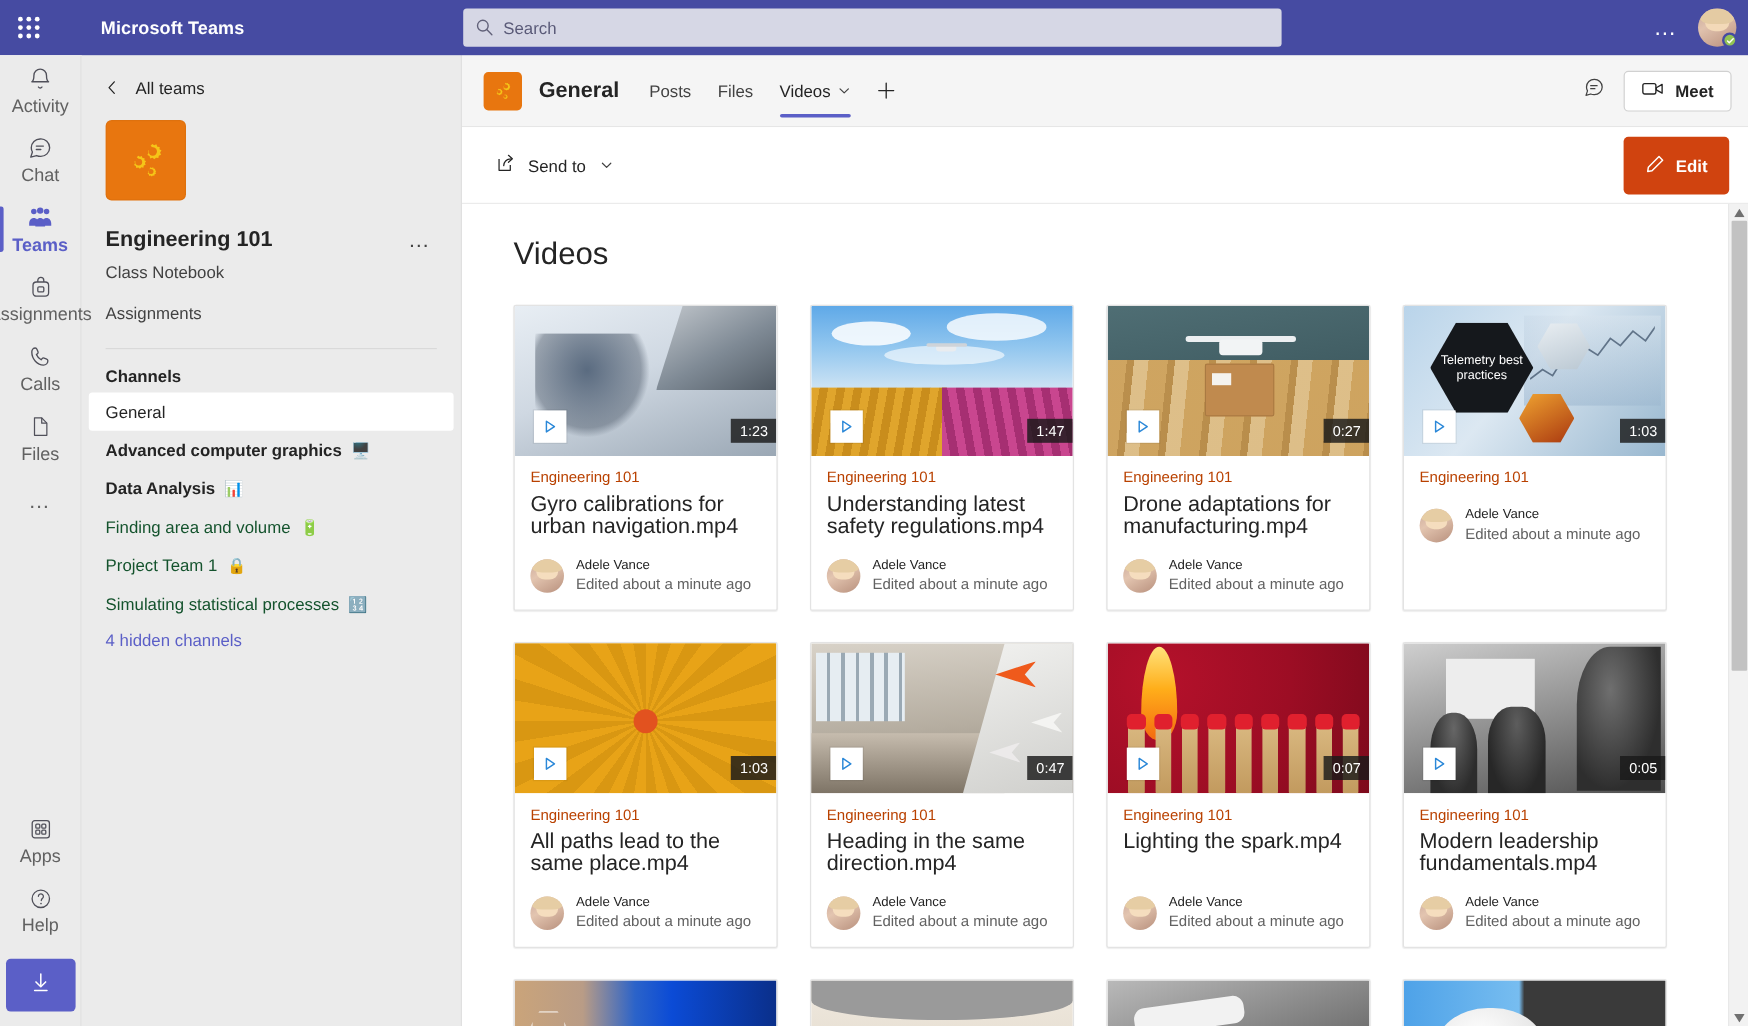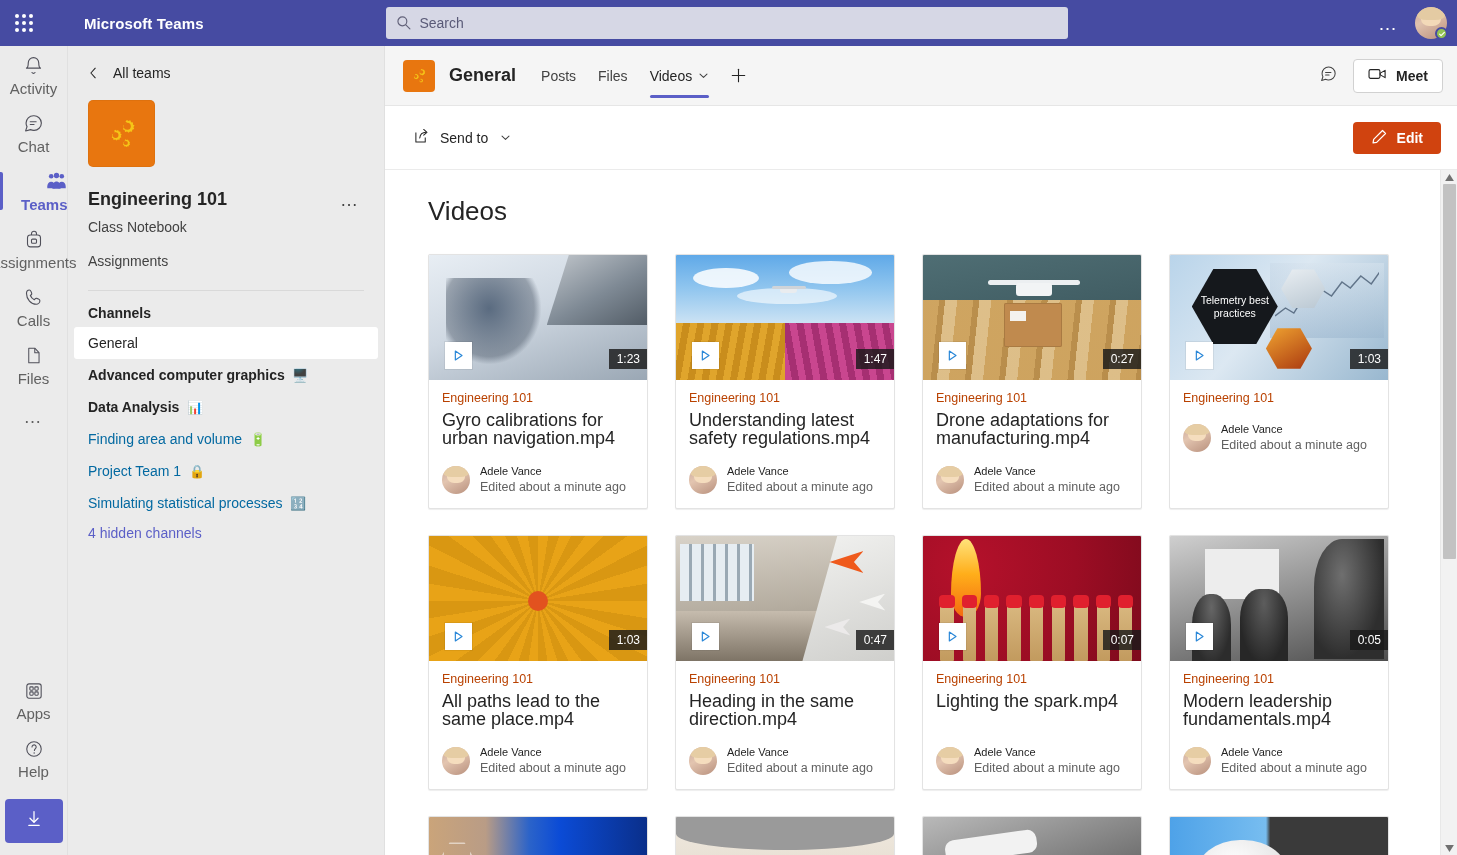--- a/index.html
+++ b/index.html
@@ -72,21 +72,21 @@
     display: flex; flex-direction: column; align-items: center;
     position: relative; border-right: 1px solid #e0e0e0;
   }
   .rail-item {
     width: 68px; height: 58px; display: flex; flex-direction: column;
     align-items: center; justify-content: center; cursor: pointer; position: relative;
     color: #50505a;
   }
   .rail-item .ri-icon { height: 24px; display: flex; align-items: center; }
   .rail-item .ri-label { font-size: 15px; margin-top: 2px; color: #616161; }
-  .rail-item.active { color: #5b5fc7; align-items: flex-end; }
+  .rail-item.active { color: #5b5fc7; }
   .rail-item.active .ri-label { color: #5b5fc7; font-weight: 600; }
   .rail-item.active::before {
     content: ""; position: absolute; left: 0; top: 10px; bottom: 10px;
     width: 3px; border-radius: 0 2px 2px 0; background: #5b5fc7;
   }
   .rail-more { width: 68px; height: 46px; display: flex; align-items: center; justify-content: center;
     color: #616161; font-size: 18px; letter-spacing: 2px; cursor: pointer; }
   .rail-spacer { flex: 1; }
   .rail-bottom { padding-bottom: 12px; display: flex; flex-direction: column; align-items: center; }
   .download-btn {
@@ -119,21 +119,21 @@
   .side-link {
     padding: 6px 20px; font-size: 14px; color: #424242; cursor: pointer; line-height: 22px;
   }
   .side-link:first-of-type { margin-top: 14px; }
   .divider { height: 1px; background: #d9d9d9; margin: 12px 20px 0 20px; }
   .channels-head {
     font-size: 14px; font-weight: bold; color: #242424; padding: 14px 20px 6px 20px;
   }
   .chan {
     display: flex; align-items: center; gap: 8px;
-    margin: 0 6px; padding: 5px 14px; font-size: 14px; color: #0369a1;
+    margin: 0 6px; padding: 5px 14px; font-size: 14px; color: #14532d;
     border-radius: 3px; cursor: pointer; line-height: 22px;
   }
   .chan.selected { background: #fff; color: #242424; }
   .chan.unread { font-weight: bold; color: #242424; }
   .chan .emoji { font-size: 13px; line-height: 1; }
   .chan-hidden {
     padding: 6px 20px; font-size: 14px; color: #5b5fc7; cursor: pointer;
   }
 
   
@@ -176,21 +176,21 @@
     height: 64px; min-height: 64px; background: #fff;
     display: flex; align-items: center; padding: 0 16px 0 18px;
     border-bottom: 1px solid #ebebeb;
   }
   .sendto {
     display: flex; align-items: center; gap: 9px; padding: 6px 10px;
     font-size: 14px; color: #242424; cursor: pointer; border-radius: 3px;
   }
   .sendto .schev { margin-left: 3px; display: flex; }
   .edit-btn {
-    display: flex; align-items: center; gap: 9px; height: 32px; padding: 0 18px;
+    display: flex; align-items: center; gap: 9px; height: 48px; padding: 0 18px;
     background: #d0430f; color: #fff; border: 0; border-radius: 4px;
     font-size: 14px; font-weight: bold; cursor: pointer;
     font-family: "Liberation Sans", sans-serif;
   }
 
   
   .scroll-region { flex: 1; display: flex; min-height: 0; }
   .content {
     flex: 1; overflow: hidden; padding: 26px 0 0 0; min-width: 0;
   }

